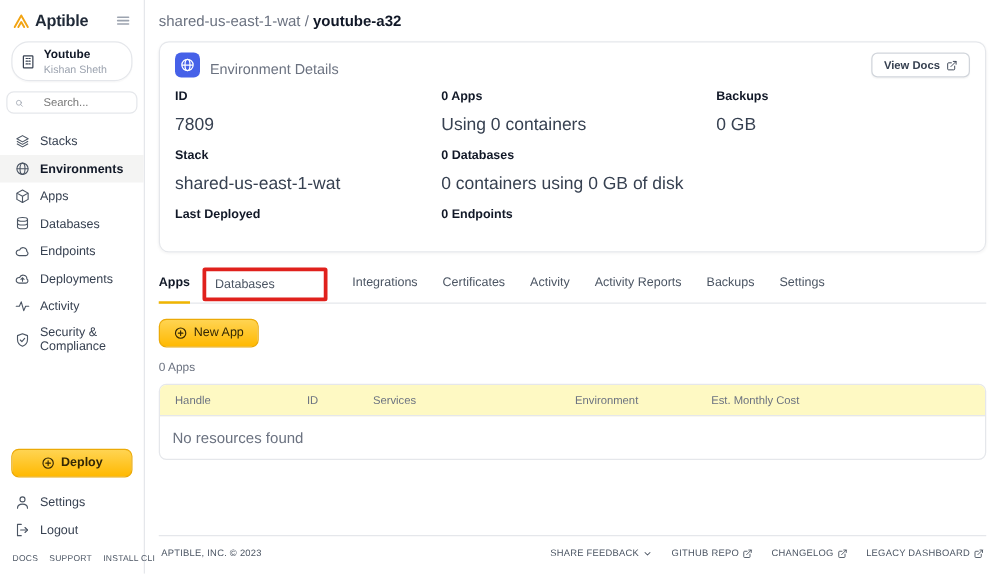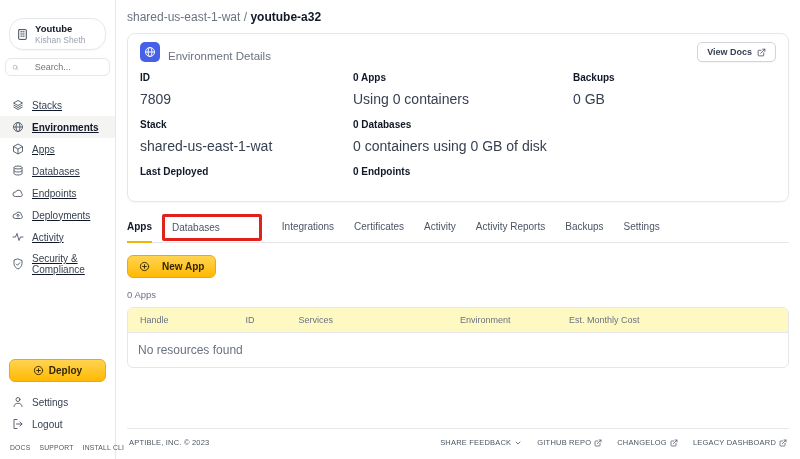--- a/index.html
+++ b/index.html
@@ -19,21 +19,21 @@
   .org-card { margin:9px 9px 0; border:1px solid #e5e7eb; border-radius:14px;
     padding:4px 6px; display:flex; gap:6px; align-items:center; cursor:pointer;
     box-shadow:0 1px 1px rgba(0,0,0,.03); }
   .org-icon { color:#374151; }
   .org-name { font-size:9.5px; font-weight:bold; color:#111827; }
   .org-user { font-size:8.5px; color:#9ca3af; margin-top:1px; }
   .search-box { margin:8px 5px 0; border:1px solid #e5e7eb; border-radius:6px;
     padding:3px 6px; display:flex; align-items:center; gap:16px; color:#9ca3af; }
   .search-box input { border:none; outline:none; width:100%; font-size:9px;
     color:#6b7280; background:transparent; font-family:inherit; }
-  .nav { margin-top:18px;text-decoration:underline; }
+  .nav { margin-top:11px; }
   .nav-item { display:flex; align-items:center; gap:8px; padding:5px 12px;
     font-size:10px; color:#374151; cursor:pointer; }
   .nav-item svg { color:#4b5563; flex:none; }
   .nav-item.active { background:#f4f4f3; font-weight:bold; color:#111827; }
   .side-spacer { flex:1; }
   .deploy-btn { margin:0 9px 9px; background:linear-gradient(180deg,#ffd452,#ffb902);
     border:1px solid #ecaa07; border-radius:6px; padding:5px 0; display:flex;
     align-items:center; justify-content:center; gap:5px; font-size:10px;
     font-weight:bold; color:#332705; cursor:pointer; }
   .side-links { display:flex; gap:9px; padding:9px 10px 0; font-size:6.8px;
@@ -65,41 +65,55 @@
     margin-top:13px; gap:20px; }
   .tab { font-size:10px; color:#4b5563; padding:6px 0 9px; cursor:pointer; white-space:nowrap; }
   .tab.active { font-weight:bold; color:#111827; border-bottom:2px solid #f0b501;
     margin-bottom:-1px; }
   .tab-annot { border:3px solid #e0211c; border-radius:2px; display:flex;
     align-items:center; padding:0 39px 0 7px; margin:-1px 0 1px -10px; }
   .tab-annot .tab { padding:3px 0; }
 
   .new-app-btn { margin-top:12px; align-self:flex-start;
     background:linear-gradient(180deg,#ffd452,#ffb902); border:1px solid #ecaa07;
-    border-radius:6px; padding:5px 11px; font-size:10px; font-weight:bold;
-    color:#332705; display:flex; gap:12px; align-items:center; cursor:pointer; }
+    border-radius:6px; padding:5px 11px; font-size:10px; font-weight:normal;
+    color:#332705; display:flex; gap:5px; align-items:center; cursor:pointer; }
   .count-label { font-size:9.5px; color:#6b7280; margin:11px 0 7px; }
 
   .res-table { border:1px solid #e5e7eb; border-radius:6px; overflow:hidden;
     background:#fff; }
   .thead { display:grid; grid-template-columns:16% 8% 24.5% 16.5% 35%;
     background:#fef9c3; border-bottom:1px solid #e5e7eb; }
   .th { font-size:9px; color:#6b7280; padding:7px 12px; }
   .empty-row { padding:10px; text-align:left; font-size:12px; color:#6b7280; }
 
   .main-spacer { flex:1; }
   .footer { border-top:1px solid #e5e7eb; display:flex; align-items:center;
     padding:9px 2px 12px; font-size:7.5px; color:#4b5563; letter-spacing:0.2px; }
   .footer-links { margin-left:auto; display:flex; gap:15px; align-items:center; }
   .footer-link { display:flex; align-items:center; gap:3px; cursor:pointer; white-space:nowrap; }
 </style>
 </head>
 <body>
 
 <aside class="sidebar">
+  <div class="logo-row">
+    <svg width="14" height="14" viewBox="0 0 24 24" fill="none" stroke="#f2a413" stroke-width="2.6" stroke-linecap="round" stroke-linejoin="round">
+      <path d="M3 20 L12 4 L21 20"></path>
+        <path d="M8 20 L12 13 L16 20"></path>
+    </svg>
+    <span class="logo-text">Aptible</span>
+    <span class="menu-btn">
+      <svg width="13" height="13" viewBox="0 0 24 24" fill="none" stroke="currentColor" stroke-width="2.4" stroke-linecap="round">
+          <line x1="4" y1="7" x2="20" y2="7"></line>
+          <line x1="4" y1="12" x2="20" y2="12"></line>
+          <line x1="4" y1="17" x2="20" y2="17"></line>
+        </svg>
+    </span>
+  </div>
 
   <div class="org-card">
     <span class="org-icon">
       <svg width="13" height="13" viewBox="0 0 24 24" fill="none" stroke="currentColor" stroke-width="1.8" stroke-linecap="round">
           <rect x="5" y="3" width="14" height="18" rx="1"></rect>
           <path d="M9 7h2M13 7h2M9 11h2M13 11h2M9 15h2M13 15h2"></path>
         </svg>
     </span>
     <span>
       <div class="org-name">Youtube</div>

